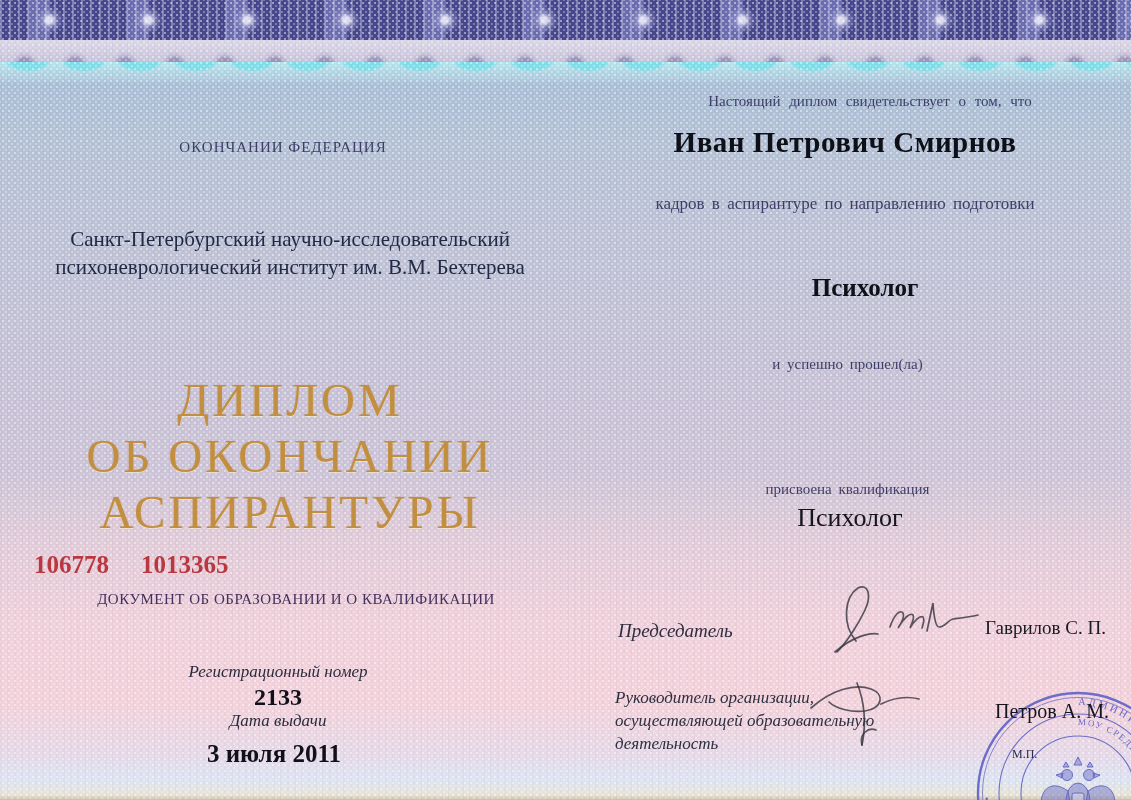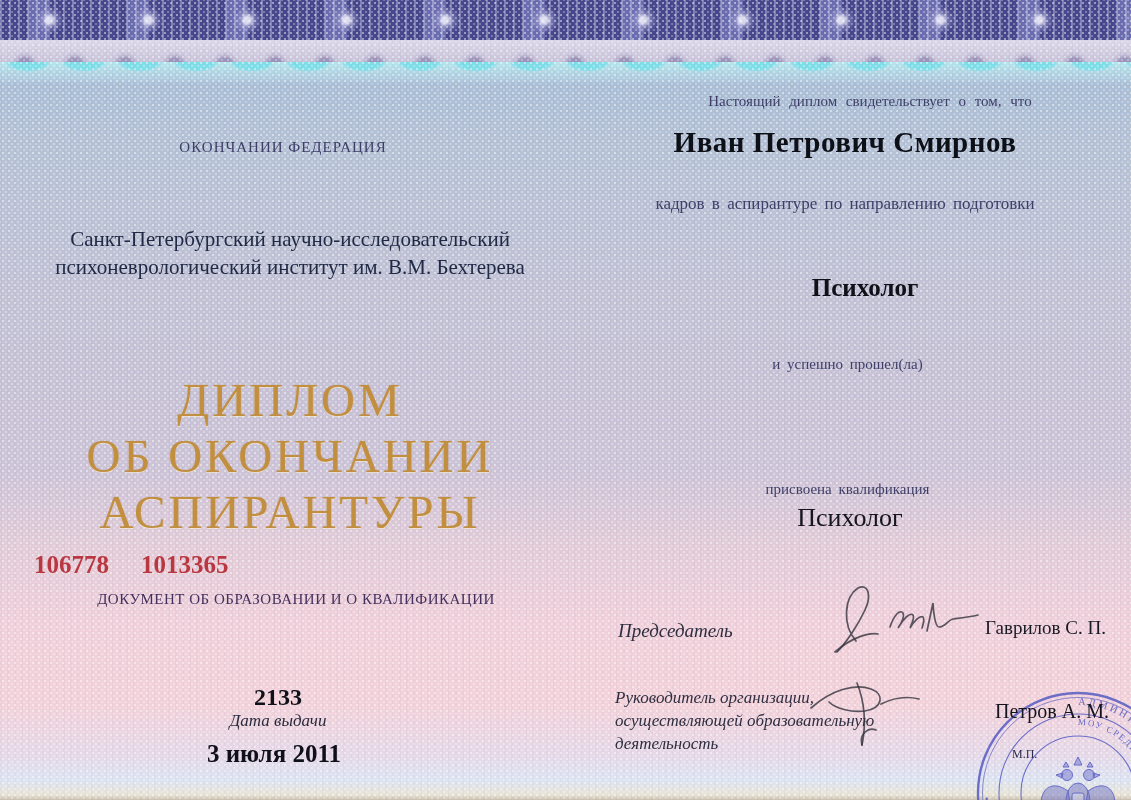--- a/index.html
+++ b/index.html
@@ -110,20 +110,21 @@
     <div>АСПИРАНТУРЫ</div>
   </div>
 
   <div class="t serial-row">
     <span>106778</span>
     <span>1013365</span>
   </div>
 
   <div class="t ctr doc-type">ДОКУМЕНТ ОБ ОБРАЗОВАНИИ И О КВАЛИФИКАЦИИ</div>
 
+  <div class="t ctr reg-label">Регистрационный номер</div>
   <div class="t ctr reg-value">2133</div>
   <div class="t ctr date-label">Дата выдачи</div>
   <div class="t ctr date-value">3 июля 2011</div>
 
   <div class="t ctr intro">Настоящий диплом свидетельствует о том, что</div>
   <div class="t ctr name">Иван Петрович Смирнов</div>
 
   <div class="t ctr program">
     <div>кадров в аспирантуре по направлению подготовки</div>
   </div>

